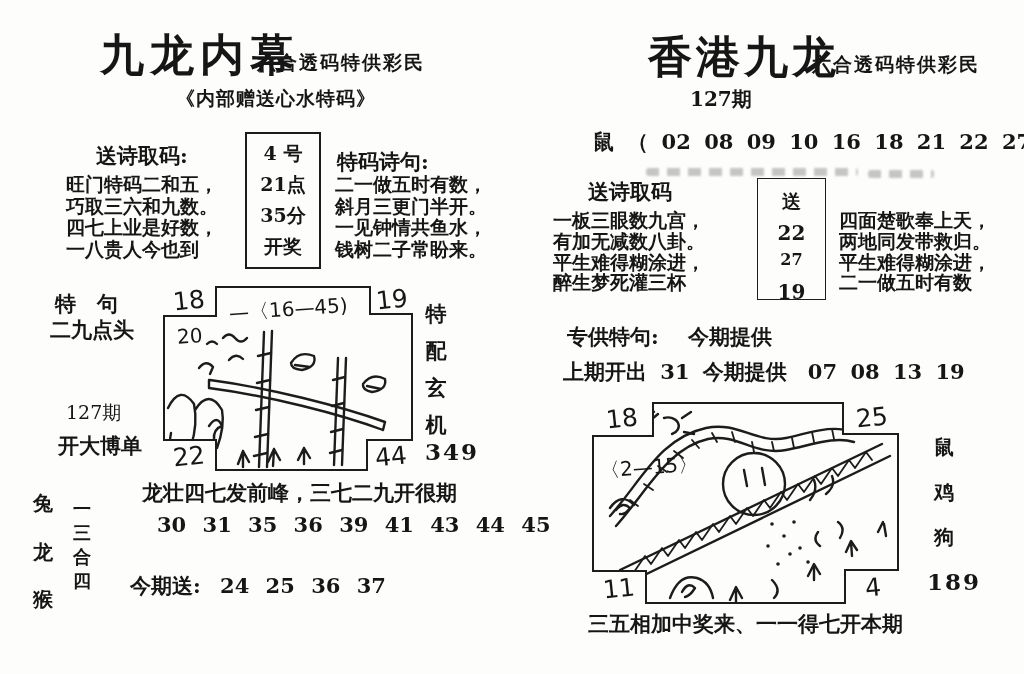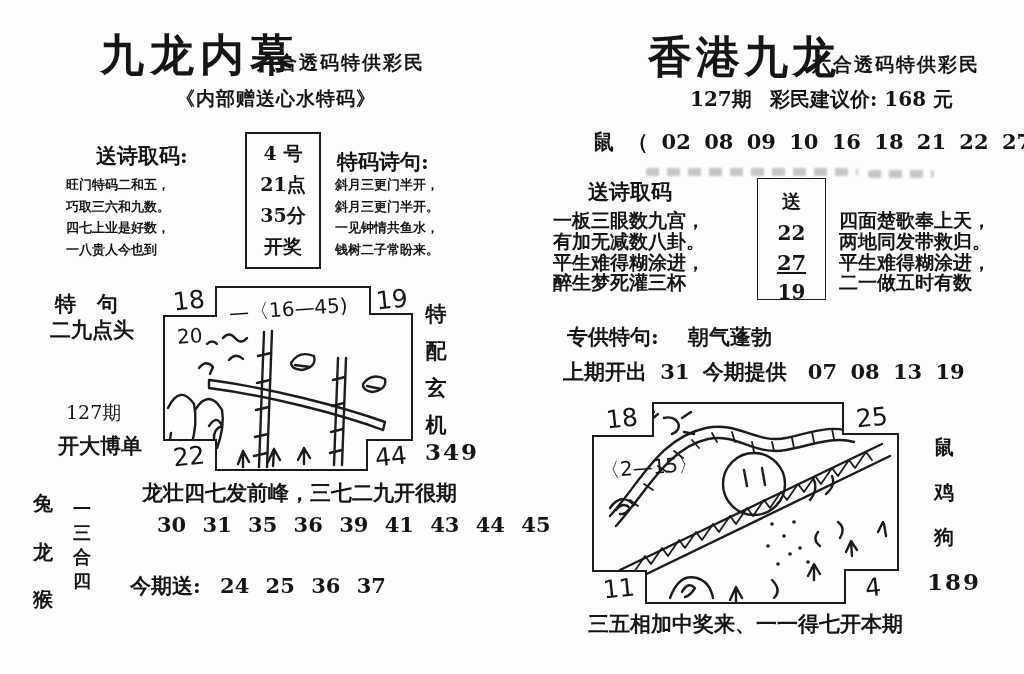--- a/index.html
+++ b/index.html
@@ -5,21 +5,21 @@
   html,body{margin:0;padding:0;background:#e8e8e8;}
   .sheet{
     position:relative;width:1024px;height:674px;margin:0 auto;
     background:#fdfdfb;color:#161616;overflow:hidden;
     font-family:"DejaVu Serif","Liberation Serif",serif;
   }
   .abs{position:absolute;white-space:nowrap;}
   .b{font-weight:700;}
   .title{font-size:44px;font-weight:700;letter-spacing:6px;}
   .subtitle{font-size:19px;font-weight:700;letter-spacing:2px;}
-  .poem{font-size:13px;font-weight:700;line-height:21.6px;}
+  .poem{font-size:19px;font-weight:700;line-height:21.6px;}
   .poem2{font-size:19px;font-weight:700;line-height:20.8px;}
   .lbl{font-size:21px;font-weight:700;}
   .box{position:absolute;border:2px solid #1c1c1c;}
   .prizebox{display:flex;flex-direction:column;align-items:center;justify-content:space-around;padding:4px 0;}
   .prizebox span{font-size:19px;font-weight:700;}
   .corner{position:absolute;display:flex;align-items:center;justify-content:center;background:#fdfdfb;}
   .corner.tl{left:-2px;top:-2px;border:2px solid #1c1c1c;border-left:none;border-top:none;}
   .corner.tr{right:-2px;top:-2px;border:2px solid #1c1c1c;border-right:none;border-top:none;}
   .corner.bl{left:-2px;bottom:-2px;border:2px solid #1c1c1c;border-left:none;border-bottom:none;}
   .corner.br{right:-2px;bottom:-2px;border:2px solid #1c1c1c;border-right:none;border-bottom:none;}
@@ -52,21 +52,21 @@
 
   <div class="box prizebox" style="left:245px;top:132px;width:72px;height:125px;">
     <span>4 号</span>
     <span>21点</span>
     <span>35分</span>
     <span>开奖</span>
   </div>
 
   <div class="abs lbl" style="left:337px;top:148px;">特码诗句:</div>
   <div class="abs poem" style="left:335px;top:174px;">
-    <div>斜月三更门半开，</div>
+    <div>二一做五时有数，</div>
     <div>斜月三更门半开。</div>
     <div>一见钟情共鱼水，</div>
     <div>钱树二子常盼来。</div>
   </div>
 
   <div class="abs lbl" style="left:55px;top:290px;">特　句</div>
   <div class="abs lbl" style="left:50px;top:316px;">二九点头</div>
   <div class="abs" style="left:66px;top:400px;font-size:19px;">127期</div>
   <div class="abs lbl" style="left:58px;top:432px;">开大博单</div>
 
@@ -122,53 +122,52 @@
   <div class="vstack" style="left:71px;top:497px;width:22px;">
     <span class="b" style="font-size:18px;">一</span>
     <span class="b" style="font-size:18px;">三</span>
     <span class="b" style="font-size:18px;">合</span>
     <span class="b" style="font-size:18px;">四</span>
   </div>
 
   <div class="abs title" style="left:648px;top:28px;letter-spacing:4px;">香港九龙</div>
   <div class="abs subtitle" style="left:812px;top:52px;">六合透码特供彩民</div>
   <div class="abs b" style="left:690px;top:86px;font-size:20px;">127期</div>
-  <div class="abs b" style="left:770px;top:86px;font-size:20px;">彩民建议价: 168 元</div>
   <div class="abs b ws6" style="left:593px;top:128px;font-size:21px;">鼠 （ 02 08 09 10 16 18 21 22 27 ）鸡</div>
 
   <div class="smudge" style="left:646px;top:168px;width:212px;"></div>
   <div class="smudge" style="left:868px;top:170px;width:66px;"></div>
 
   <div class="abs lbl" style="left:588px;top:178px;">送诗取码</div>
   <div class="abs poem2" style="left:553px;top:210px;">
     <div>一板三眼数九宫，</div>
     <div>有加无减数八卦。</div>
     <div>平生难得糊涂进，</div>
     <div>醉生梦死灌三杯</div>
   </div>
 
   <div class="box" style="left:757px;top:178px;width:67px;height:120px;border-width:1.5px;">
     <div class="vstack" style="left:0;top:10px;width:100%;">
       <span class="b" style="font-size:19px;margin-bottom:6px;">送</span>
       <span class="b" style="font-size:20px;margin-bottom:5px;">22</span>
-      <span class="b" style="font-size:21px;margin-bottom:5px;text-decoration:underline;">27</span>
+      <span class="b" style="font-size:16px;margin-bottom:11px;">27</span>
       <span class="b" style="font-size:20px;">19</span>
     </div>
   </div>
 
   <div class="abs poem2" style="left:839px;top:210px;">
     <div>四面楚歌奉上天，</div>
     <div>两地同发带救归。</div>
     <div>平生难得糊涂进，</div>
     <div>二一做五时有数</div>
   </div>
 
   <div class="abs lbl" style="left:567px;top:323px;">
     <span>专供特句:</span>
-    <span style="margin-left:22px;">朝气蓬勃</span>
+    <span style="margin-left:22px;">今期提供</span>
   </div>
   <div class="abs lbl ws6" style="left:563px;top:358px;">上期开出 31 今期提供　07 08 13 19</div>
 
   <div class="box" style="left:592px;top:402px;width:303px;height:198px;">
     <svg class="sketchsvg" viewBox="0 0 303 198" fill="none" stroke="#1c1c1c" stroke-width="2.4" stroke-linecap="round" stroke-linejoin="round">
       <path d="M70,14 a10,8 0 1 1 8,16 M88,14 l9,-6 M90,28 l10,2 M60,8 l-7,-6"></path>
       <path d="M58,2 v13 m0,0 l-5,-6 m5,6 l6,-5"></path>
       <path d="M16,112 C48,76 66,34 112,24 C144,17 162,40 192,34 C216,29 238,20 258,28"></path>
       <path d="M22,122 C54,86 74,44 114,35 C144,29 160,52 192,46 C218,41 240,32 260,38"></path>
       <path stroke-width="1.8" d="M36,96 l8,6 M50,80 l9,6 M64,62 l9,6 M80,47 l9,7 M98,36 l7,8 M118,29 l5,9 M138,28 l3,10 M158,38 l2,10 M178,38 l2,9 M198,34 l2,10 M218,28 l2,10 M238,25 l2,10"></path>

